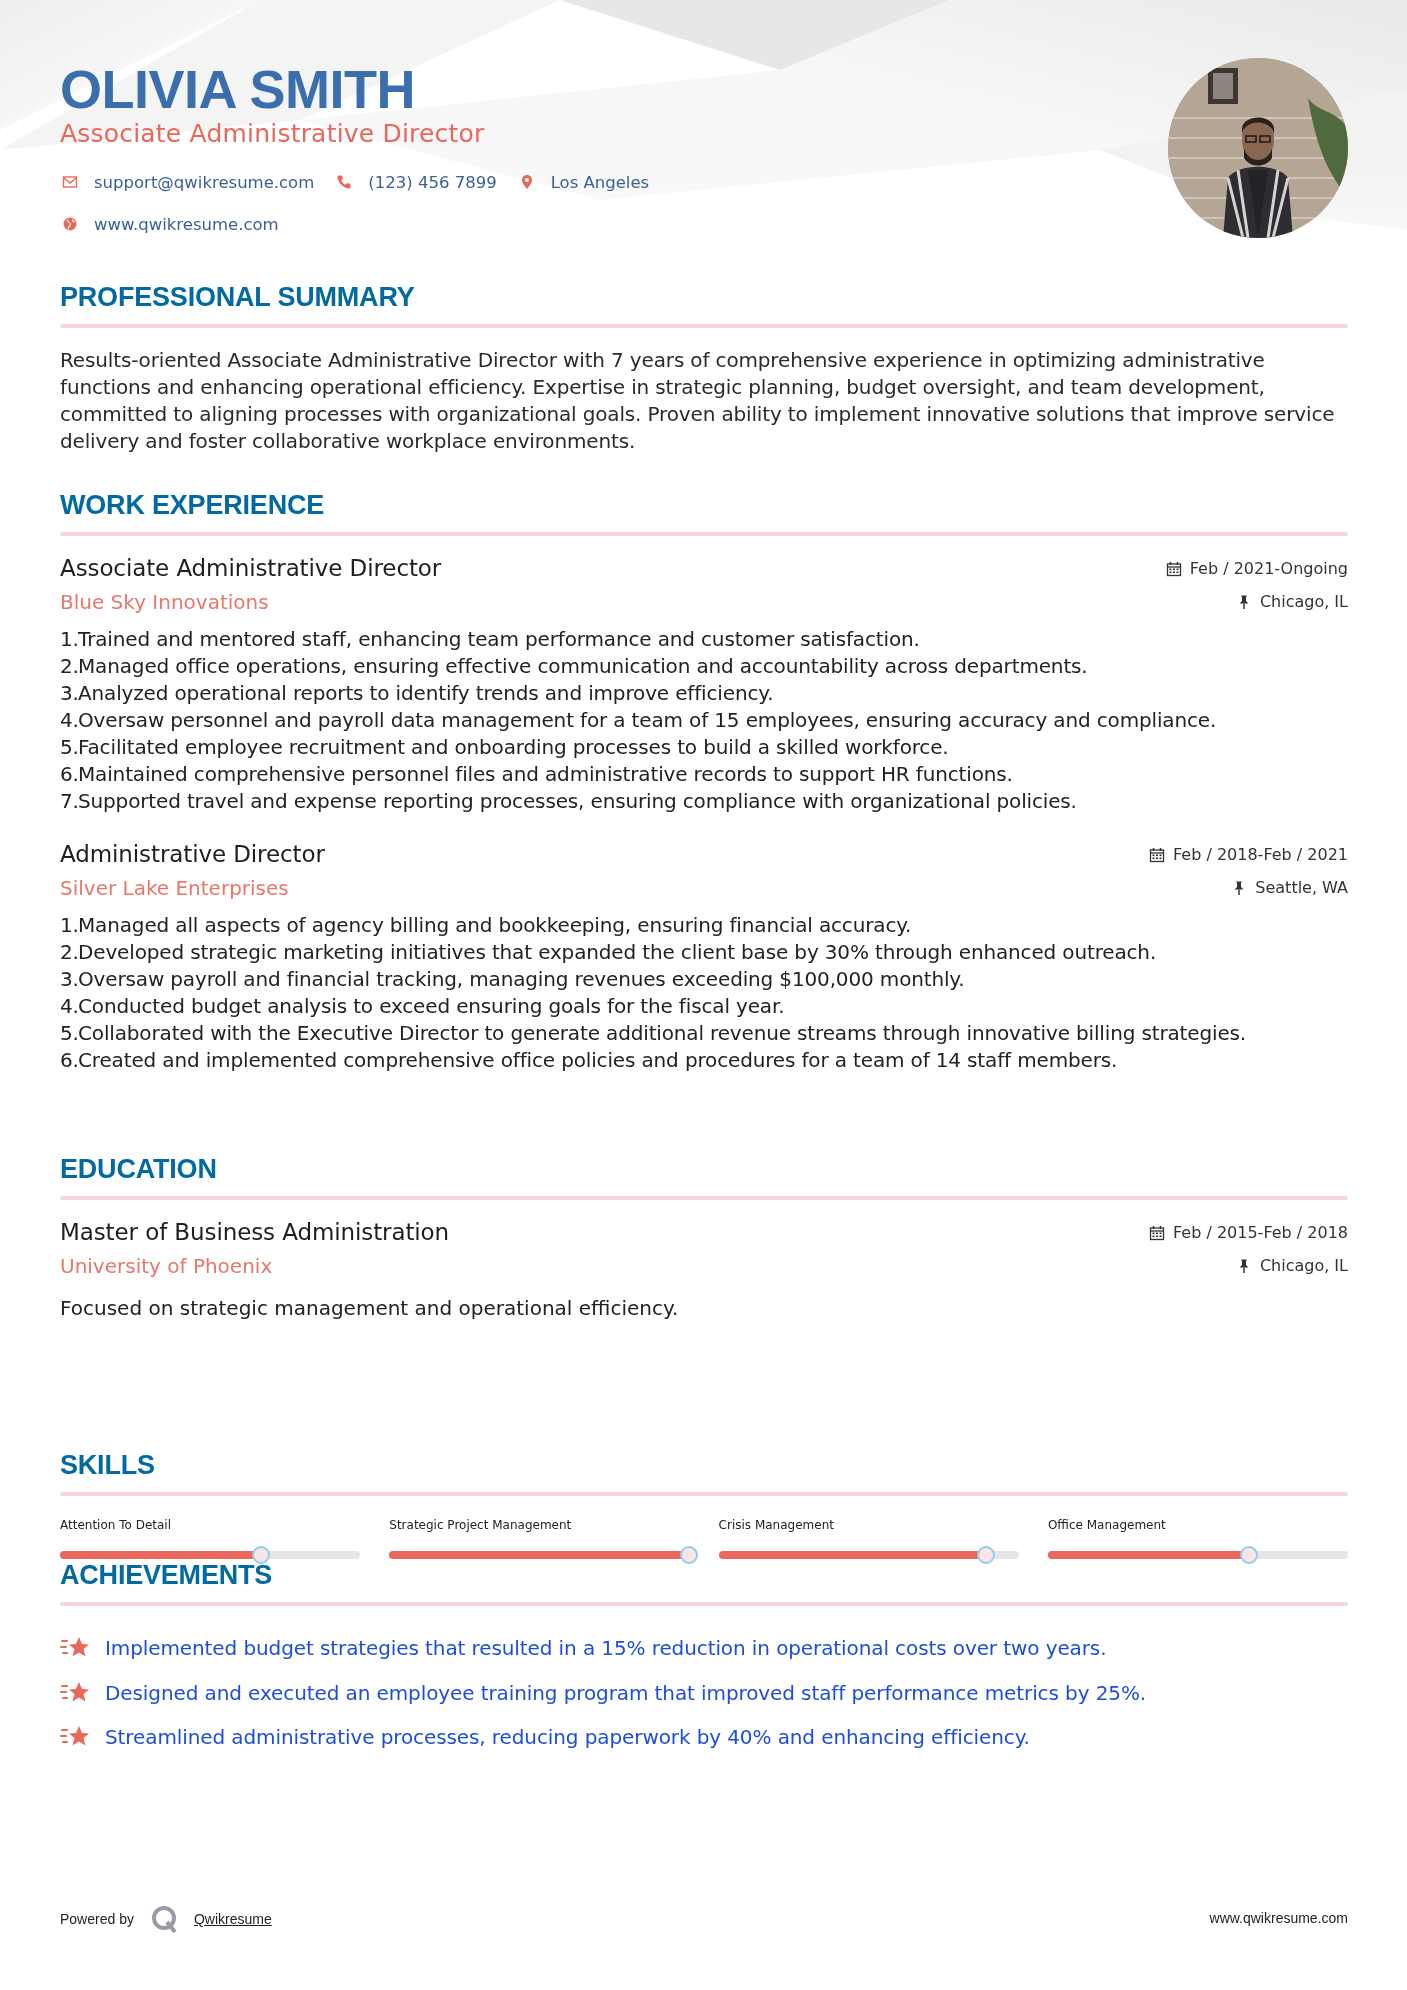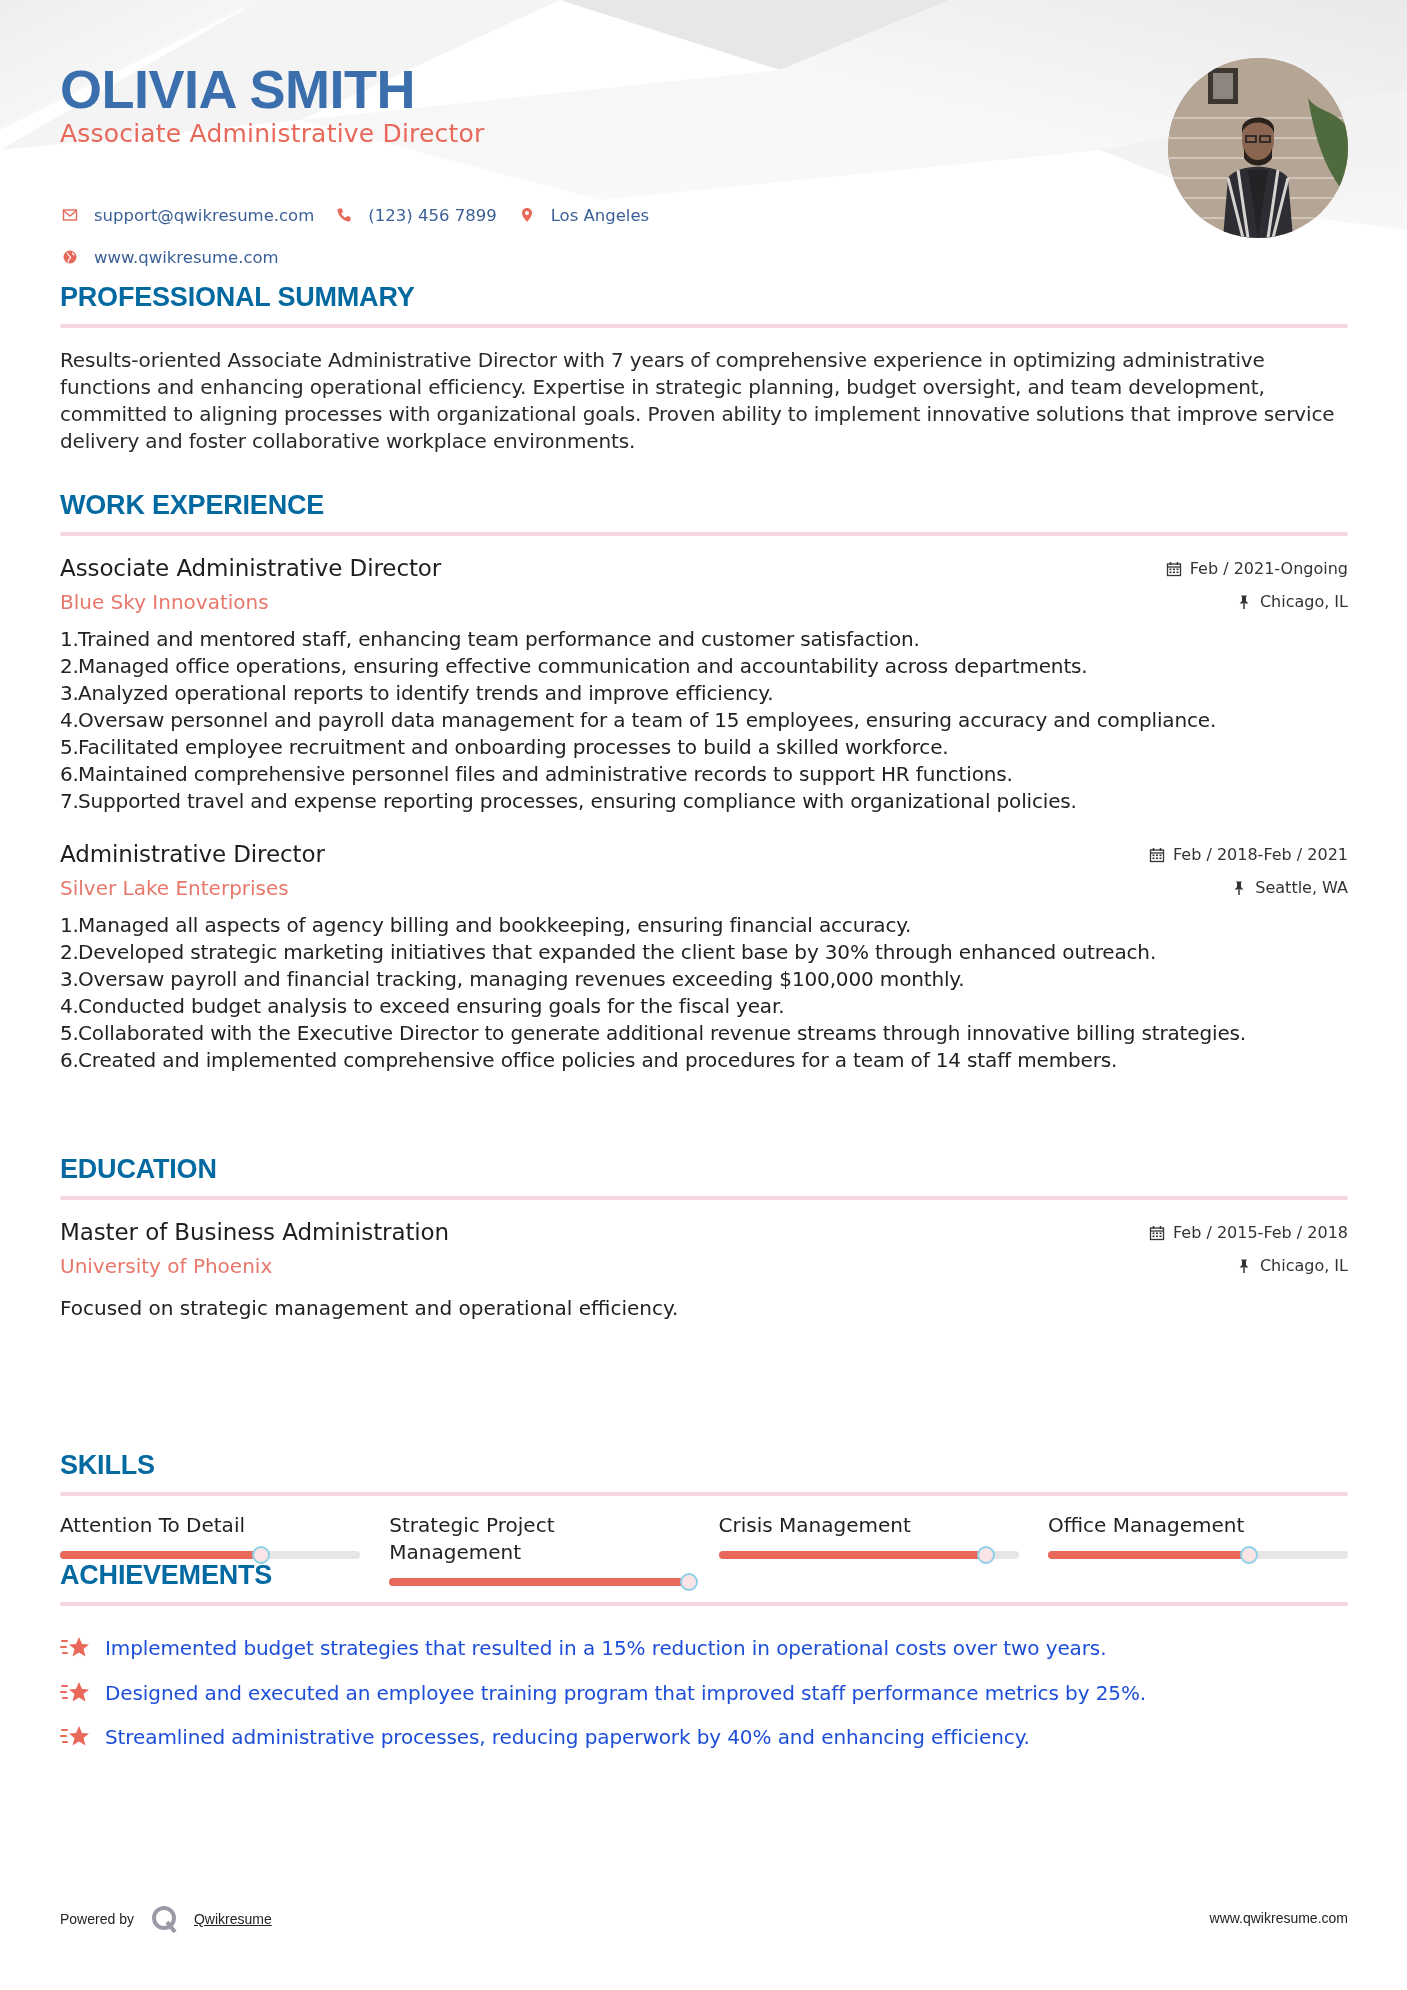--- a/index.html
+++ b/index.html
@@ -7,21 +7,21 @@
   body { font-family: "DejaVu Sans", sans-serif; color: #222; position: relative; }
 
   .bg-shape { position: absolute; left: 0; top: 0; width: 1407px; height: 330px; overflow: hidden; z-index: 0; }
   .bg-shape svg { width: 100%; height: 100%; display: block; }
 
   .page { position: absolute; left: 60px; top: 0; width: 1288px; z-index: 1; }
 
   .name { position: absolute; left: 0; top: 58px; font-family: "Liberation Sans", sans-serif; font-weight: 700; font-size: 54px; letter-spacing: -0.5px; color: #3a6ead; line-height: 62px; }
   .job-title { position: absolute; left: 0; top: 118px; font-size: 25px; color: #e8685a; line-height: 32px; letter-spacing: 0.2px; }
 
-  .contact-row { position: absolute; left: 0; display: flex; align-items: center; font-size: 16.5px; color: #3a5f96; margin-top: 33px; }
+  .contact-row { position: absolute; left: 0; display: flex; align-items: center; font-size: 16.5px; color: #3a5f96; }
   .contact-row.r1 { top: 172px; }
   .contact-row.r2 { top: 214px; }
   .contact-item { display: flex; align-items: center; margin-right: 20px; }
   .contact-item .ic { width: 20px; height: 20px; display: inline-flex; align-items: center; justify-content: center; margin-right: 14px; color: #e8685a; }
   .contact-item .ic svg { width: 16px; height: 16px; }
 
   .photo { position: absolute; left: 1108px; top: 58px; width: 180px; height: 180px; border-radius: 50%; overflow: hidden; background: #b9aa9a; }
   .photo svg { width: 100%; height: 100%; display: block; }
 
   .section { position: absolute; left: 0; width: 1288px; }
@@ -42,21 +42,21 @@
 
   ol.bullets { list-style: none; margin-top: 7px; }
   ol.bullets li { font-size: 20px; line-height: 27px; color: #222; letter-spacing: -0.15px; white-space: nowrap; }
   ol.bullets li .num { display: inline-block; width: 18px; }
 
   .edu-desc { font-size: 20px; line-height: 27px; color: #222; margin-top: 12px; }
 
   .skills { display: flex; margin-top: 16px; }
   .skill { width: 300px; margin-right: 29.3px; }
   .skill:last-child { margin-right: 0; }
-  .skill-name { font-size: 20px; line-height: 27px; color: #222; }
+  .skill-name { font-size: 12px; line-height: 27px; color: #222; }
   .skill-bar { position: relative; height: 8px; background: #e6e6e6; border-radius: 4px; margin-top: 12px; }
   .skill-fill { position: absolute; left: 0; top: 0; height: 8px; background: #e8695c; border-radius: 4px; }
   .skill-knob { position: absolute; top: -5px; width: 18px; height: 18px; border-radius: 50%; border: 2px solid #8ccfe8; background: #fbe4e6; margin-left: -9px; }
 
   .ach-list { margin-top: 20px; }
   .ach { display: flex; align-items: center; height: 44.5px; }
   .ach .star { width: 32px; height: 28px; margin-right: 13px; display: inline-flex; }
   .ach .star svg { width: 32px; height: 28px; }
   .ach-text { font-size: 20px; color: #1d4ed8; letter-spacing: -0.1px; }
 

